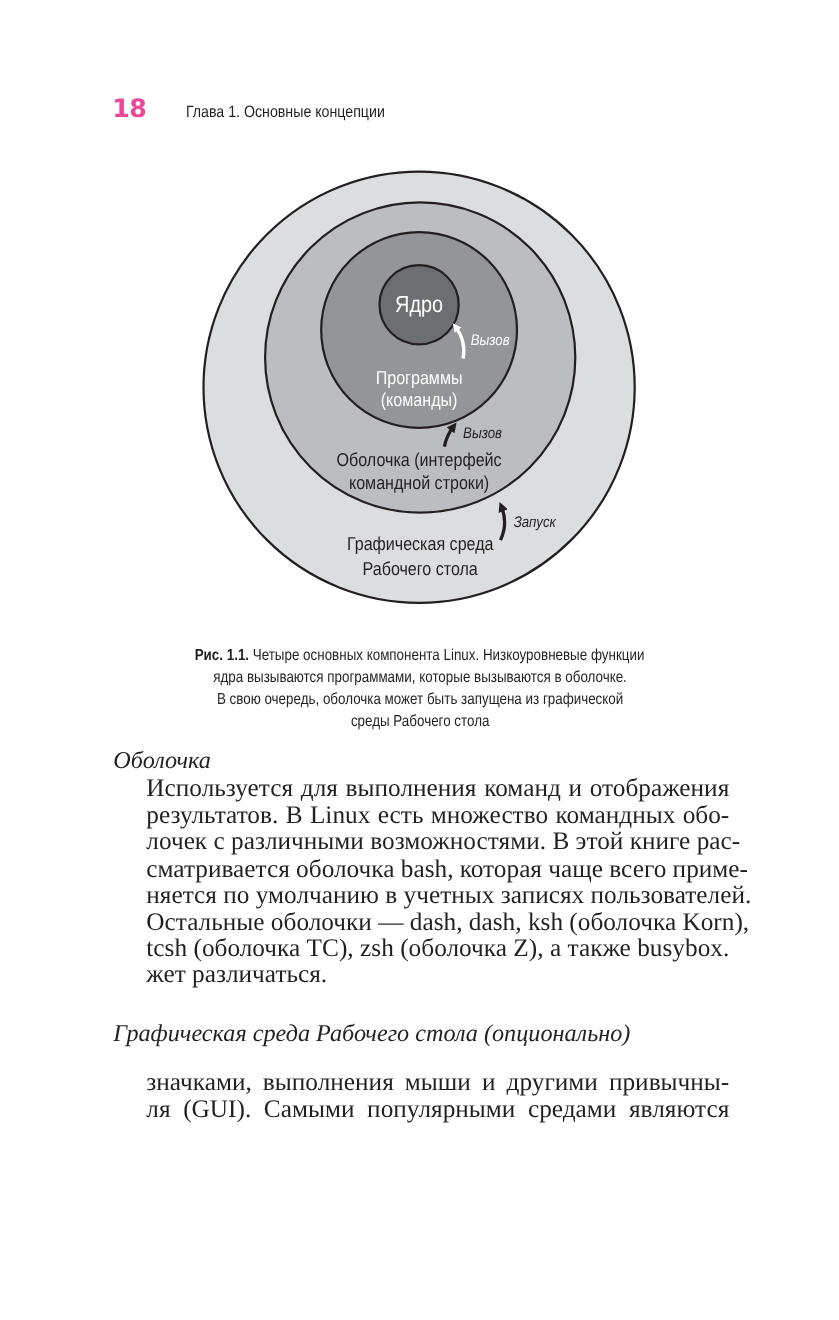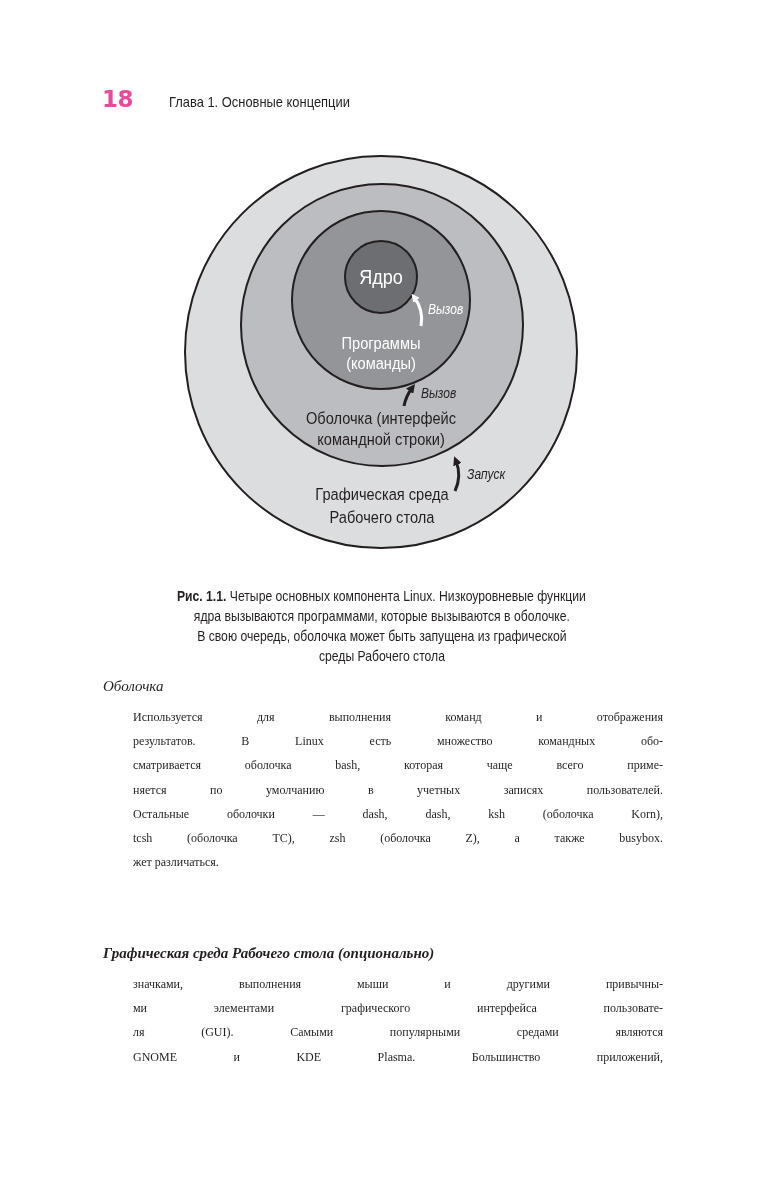--- a/index.html
+++ b/index.html
@@ -5,22 +5,22 @@
     html, body { margin: 0; padding: 0; background: #ffffff; }
     body { width: 763px; height: 1200px; position: relative; overflow: hidden; color: #231f20; }
     .header { position: absolute; top: 86px; left: 102px; height: 28px; display: flex; align-items: baseline; }
     .page-num { font-family: "DejaVu Sans", sans-serif; font-weight: bold; font-size: 23px; color: #ec4899; letter-spacing: -0.5px; }
     .running-head { font-family: "Liberation Sans", sans-serif; font-size: 15px; margin-left: 36px; color: #231f20; transform: scaleX(0.86); transform-origin: left; }
     .figure { position: absolute; left: 0; top: 0; width: 763px; height: 560px; text-align: right; }
     .figure svg { position: absolute; left: 0; top: 0; }
     .caption { position: absolute; top: 566px; left: 110px; width: 543px; text-align: center; font-family: "Liberation Sans", sans-serif; font-size: 14.5px; line-height: 20px; color: #231f20; margin-top: 20px; }
     .caption .inner { display: inline-block; transform: scaleX(0.84); transform-origin: center; white-space: nowrap; }
     .caption b { font-weight: bold; }
-    .term { position: absolute; left: 103px; font-family: "Liberation Serif", serif; font-style: italic; font-size: 15px; color: #231f20; }
-    .para { position: absolute; left: 133px; width: 530px; font-family: "Liberation Serif", serif; font-size: 12px; line-height: 24.2px; color: #231f20; }
+    .term { position: absolute; left: 103px; font-family: "Liberation Serif", serif; font-style: italic; font-size: 22px; color: #231f20; }
+    .para { position: absolute; left: 133px; width: 530px; font-family: "Liberation Serif", serif; font-size: 23px; line-height: 24.2px; color: #231f20; }
     .para .line { display: block; text-align: justify; text-align-last: justify; white-space: nowrap; }
     .para .line.last { text-align-last: left; }
     .lbl { font-family: "Liberation Sans", sans-serif; }
   </style>
 </head>
 <body>
 
 <div class="header">
   <span class="page-num">18</span>
   <span class="running-head">Глава 1. Основные концепции</span>
@@ -68,26 +68,25 @@
   <div class="inner"><b>Рис. 1.1.</b> <span>Четыре основных компонента Linux. Низкоуровневые функции</span></div><br>
   <div class="inner">ядра вызываются программами, которые вызываются в оболочке.</div><br>
   <div class="inner">В свою очередь, оболочка может быть запущена из графической</div><br>
   <div class="inner">среды Рабочего стола</div>
 </div>
 
 <div class="term" style="top:678px;">Оболочка</div>
 <div class="para" style="top:705px;">
   <span class="line">Используется для выполнения команд и отображения</span>
   <span class="line">результатов. В Linux есть множество командных обо-</span>
+  <span class="line">лочек с различными возможностями. В этой книге рас-</span>
   <span class="line">сматривается оболочка bash, которая чаще всего приме-</span>
   <span class="line">няется по умолчанию в учетных записях пользователей.</span>
   <span class="line">Остальные оболочки — dash, dash, ksh (оболочка Korn),</span>
   <span class="line">tcsh (оболочка TC), zsh (оболочка Z), а также busybox.</span>
   <span class="line last">жет различаться.</span>
 </div>
 
-<div class="term" style="top:945px;font-weight:bold;">Графическая среда Рабочего стола (опционально)</div>
+<div class="term" style="top:926px;">Графическая среда Рабочего стола (опционально)</div>
 <div class="para" style="top:972px;">
   <span class="line">значками, выполнения мыши и другими привычны-</span>
-  <span class="line">ми элементами графического интерфейса пользовате-</span>
   <span class="line">ля (GUI). Самыми популярными средами являются</span>
-  <span class="line">GNOME и KDE Plasma. Большинство приложений,</span>
 </div>
 
 </body></html>

